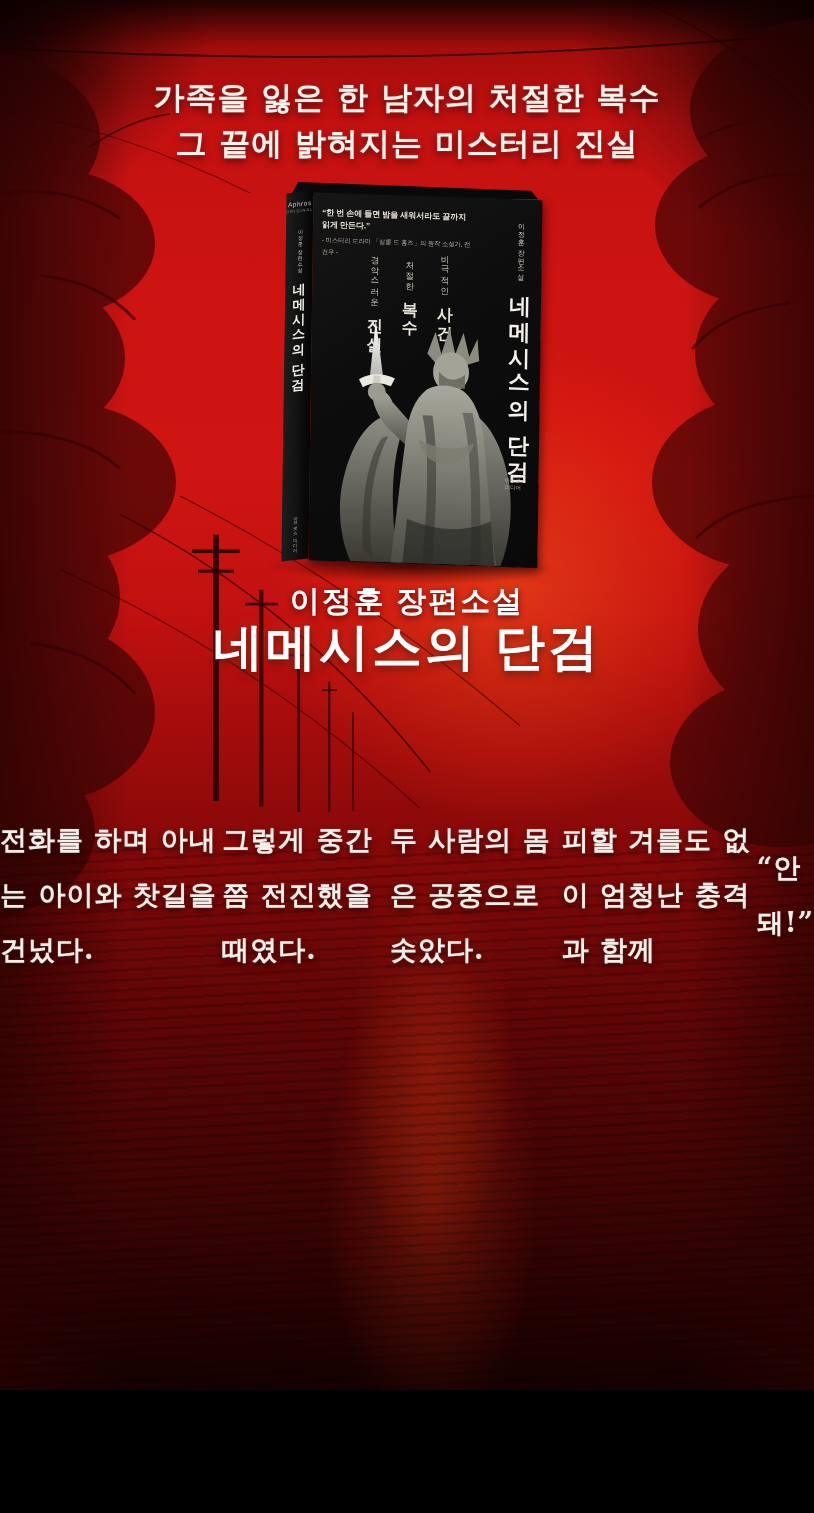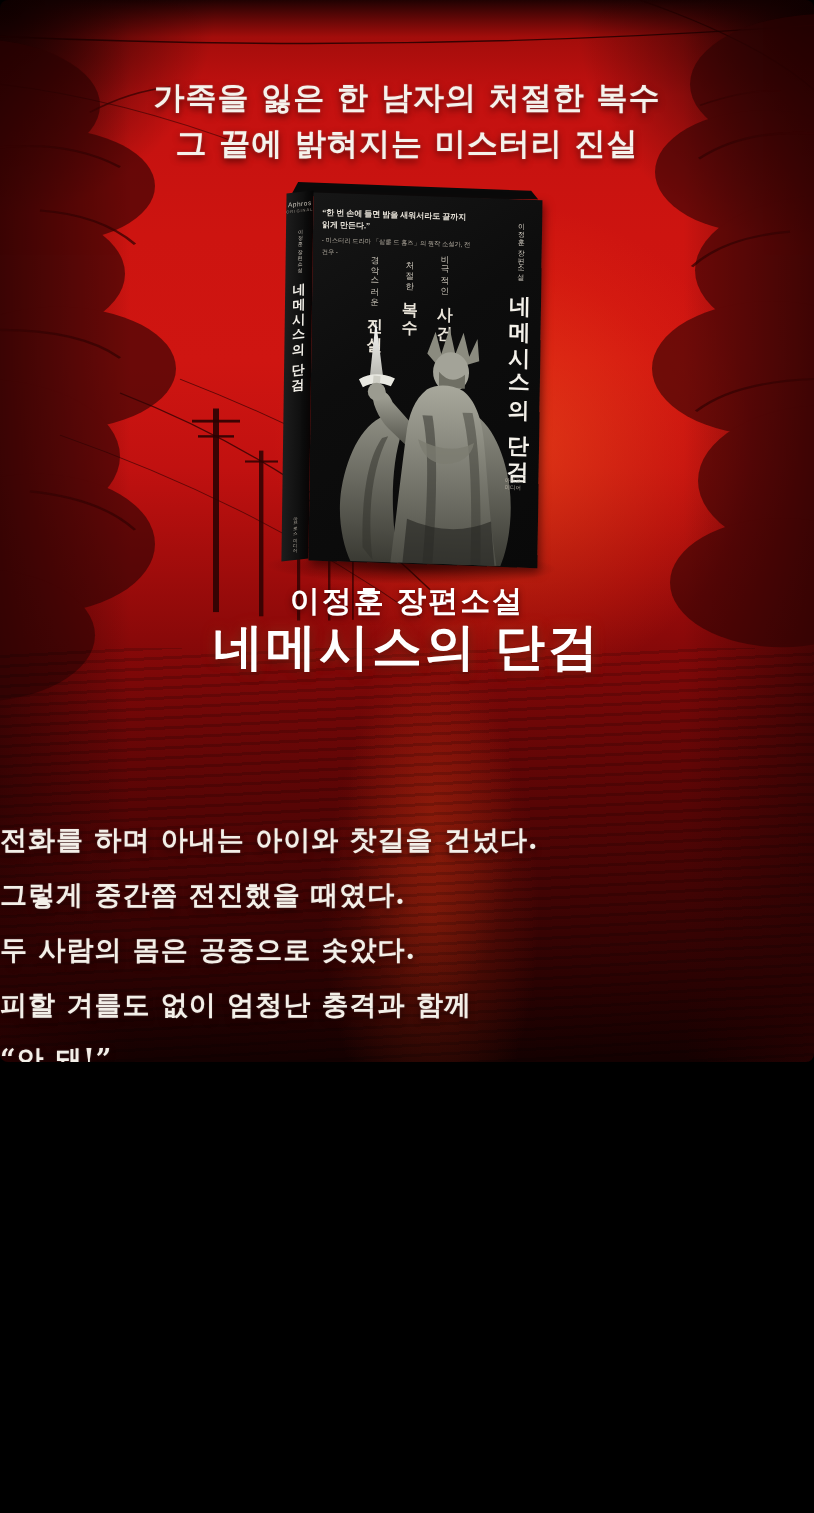--- a/index.html
+++ b/index.html
@@ -1,29 +1,28 @@
 <!DOCTYPE html>
 <html><head>
 <meta charset="utf-8">
 <style>
   html,body{margin:0;padding:0;background:#000;}
   .poster{
-    position:relative;width:814px;height:1062px;margin:0 auto;overflow:hidden;
+    position:relative;width:814px;height:1390px;margin:0 auto;overflow:hidden;
     font-family:"Liberation Sans",sans-serif;color:#fff;
     background:
       radial-gradient(circle 320px at 63% 42%, rgba(250,90,28,.50), rgba(232,46,16,.22) 55%, rgba(0,0,0,0) 75%),
       radial-gradient(circle 300px at 0% 0%, rgba(12,0,0,.95), rgba(12,0,0,0) 72%),
       radial-gradient(circle 330px at 100% 1%, rgba(12,0,0,.92), rgba(12,0,0,0) 72%),
       radial-gradient(ellipse 150px 330px at 53% 86%, rgba(225,55,18,.30), rgba(0,0,0,0) 72%),
       linear-gradient(90deg, rgba(42,2,2,.75) 0%, rgba(42,2,2,0) 16%, rgba(42,2,2,0) 84%, rgba(42,2,2,.7) 100%),
       linear-gradient(180deg,
         #200202 0%, #a30d0b 3.5%, #c31110 9%, #cd1410 22%, #cf1511 34%,
         #c11110 44%, #a50d0c 52%, #8a0909 60%, #6e0707 68%, #570505 76%,
         #420404 84%, #2c0202 92%, #140101 100%);
-    border-radius: 8px;
   }
   .bg-art{position:absolute;inset:0;width:100%;height:100%;}
   .road-sheen{
     position:absolute;left:0;right:0;top:61%;bottom:0;pointer-events:none;
     background:
       repeating-linear-gradient(177deg, rgba(0,0,0,0) 0 7px, rgba(0,0,0,.16) 7px 10px),
       radial-gradient(ellipse 120px 280px at 53% 40%, rgba(240,70,22,.22), rgba(0,0,0,0) 70%);
   }
 
   
@@ -75,21 +74,21 @@
 
   
   .series{position:absolute;top:581px;left:0;right:0;text-align:center;
     font-size:30px;font-weight:bold;letter-spacing:2px;color:#ffffff;
     text-shadow:0 2px 6px rgba(60,0,0,.8);}
   .main-title{position:absolute;top:614px;left:0;right:0;text-align:center;
     font-size:50px;font-weight:bold;letter-spacing:3px;color:#ffffff;
     text-shadow:0 0 14px rgba(255,120,60,.35),0 3px 8px rgba(60,0,0,.85);}
 
   
-  .excerpt{position:absolute;top:812px;left:0;right:0;display:flex;flex-direction:column;}
+  .excerpt{position:absolute;top:812px;left:0;right:0;display:flex;flex-direction:row;align-items:center;}
   .excerpt-line{font-family:"DejaVu Serif",serif;font-weight:bold;font-size:27px;line-height:55px;
     color:#f3efe8;letter-spacing:1px;text-shadow:0 0 2px rgba(255,255,255,.2),0 3px 6px rgba(30,0,0,.8);}
 
   
   .pub-logo{position:absolute;top:1386px;left:0;right:0;text-align:center;color:#f4f2ee;
     font-size:23px;font-weight:bold;line-height:30px;letter-spacing:2px;
     text-shadow:0 2px 5px rgba(30,0,0,.7);}
   .circle-icon{display:inline-block;width:15px;height:15px;border:2.5px solid #f4f2ee;border-radius:50%;
     vertical-align:-1px;margin-right:2px;}
 </style>

